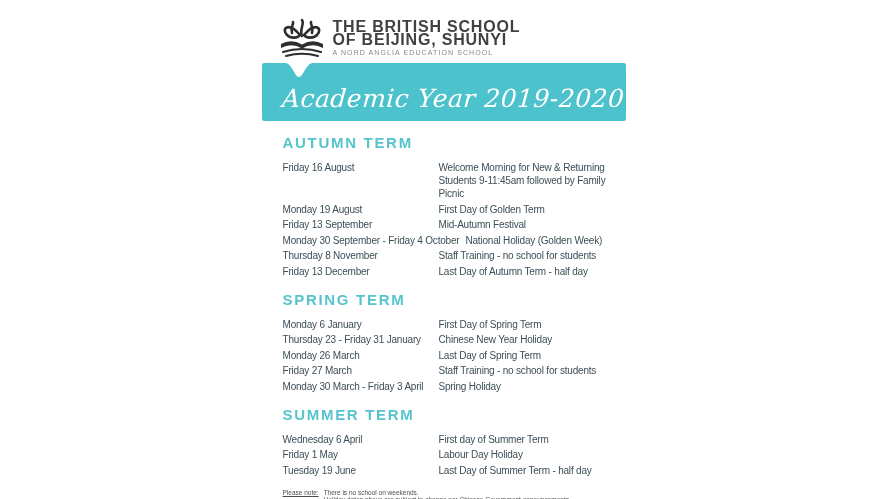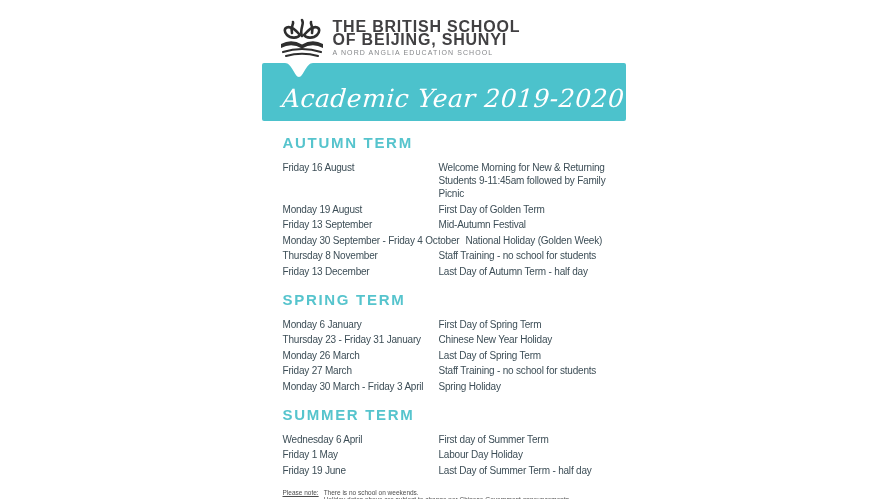--- a/index.html
+++ b/index.html
@@ -142,21 +142,21 @@
     <div class="rows">
       <div class="row">
         <span class="date">Wednesday 6 April</span>
         <span class="desc">First day of Summer Term</span>
       </div>
       <div class="row">
         <span class="date">Friday 1 May</span>
         <span class="desc">Labour Day Holiday</span>
       </div>
       <div class="row">
-        <span class="date">Friday 19 June</span>
+        <span class="date">Tuesday 19 June</span>
         <span class="desc">Last Day of Summer Term - half day</span>
       </div>
     </div>
 
     <div class="footer">
       <span class="footer-label">Please note:</span>
       <div class="footer-lines">
         <div>There is no school on weekends.</div>
         <div>Holiday dates above are subject to change per Chinese Government announcements.</div>
         <div><span>Please check the school website </span><span class="footer-link">www.bsbshunyicalendar.com</span><span> for the most up to date calendar.</span></div>

